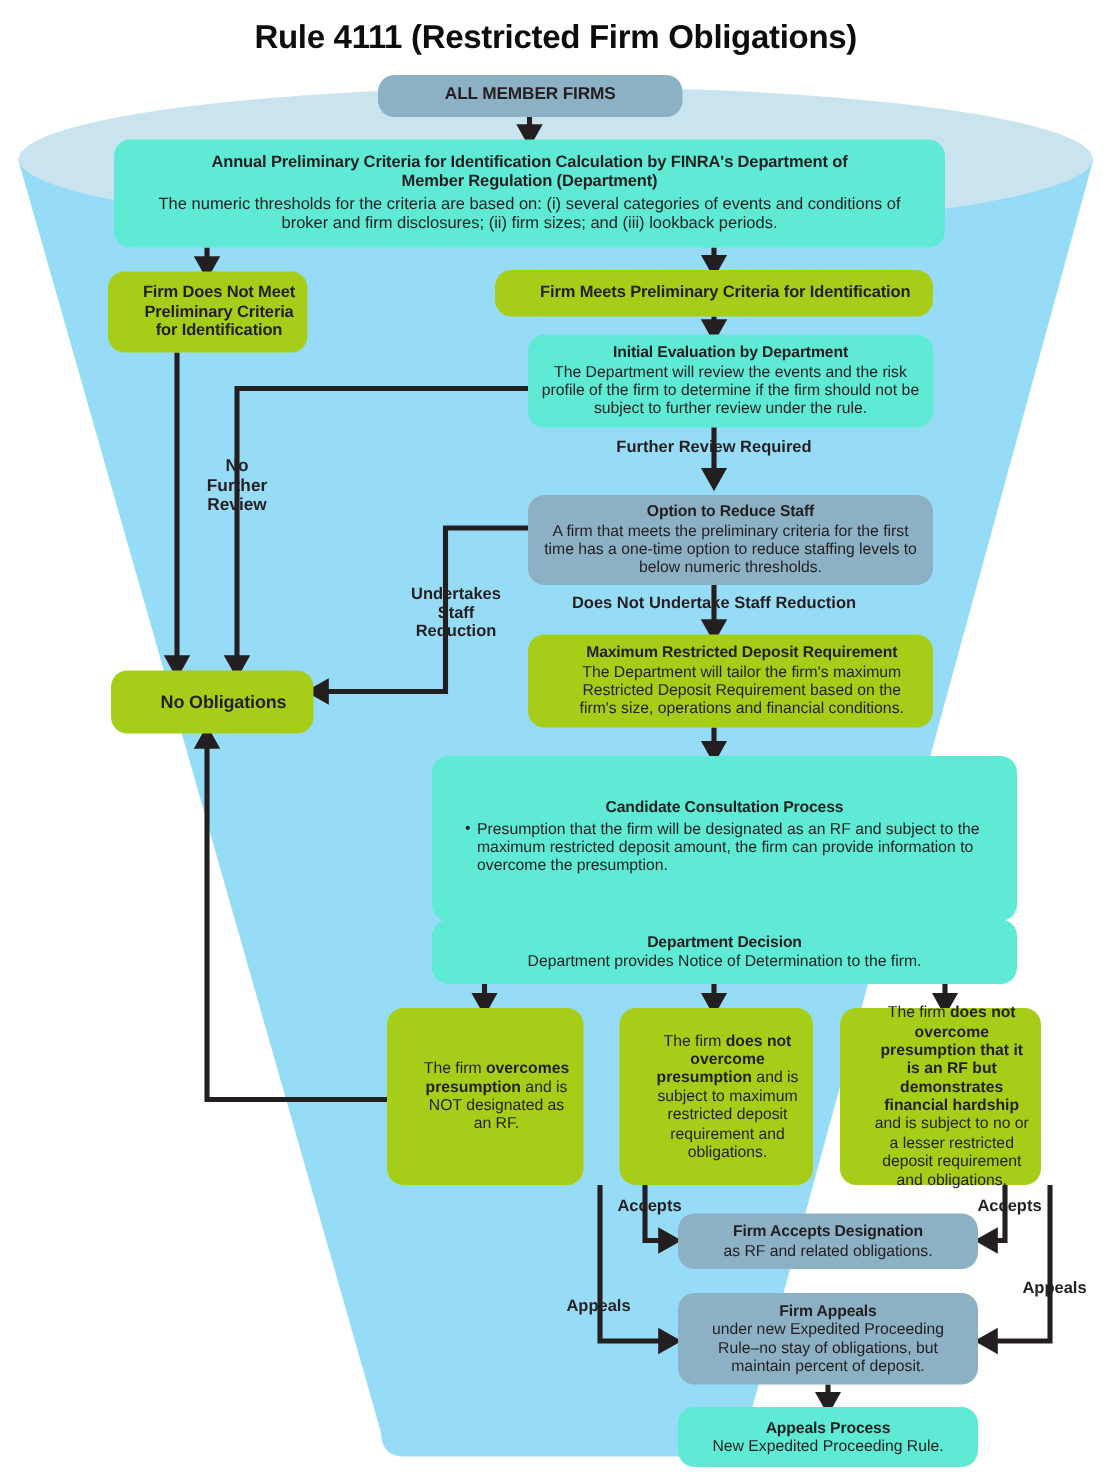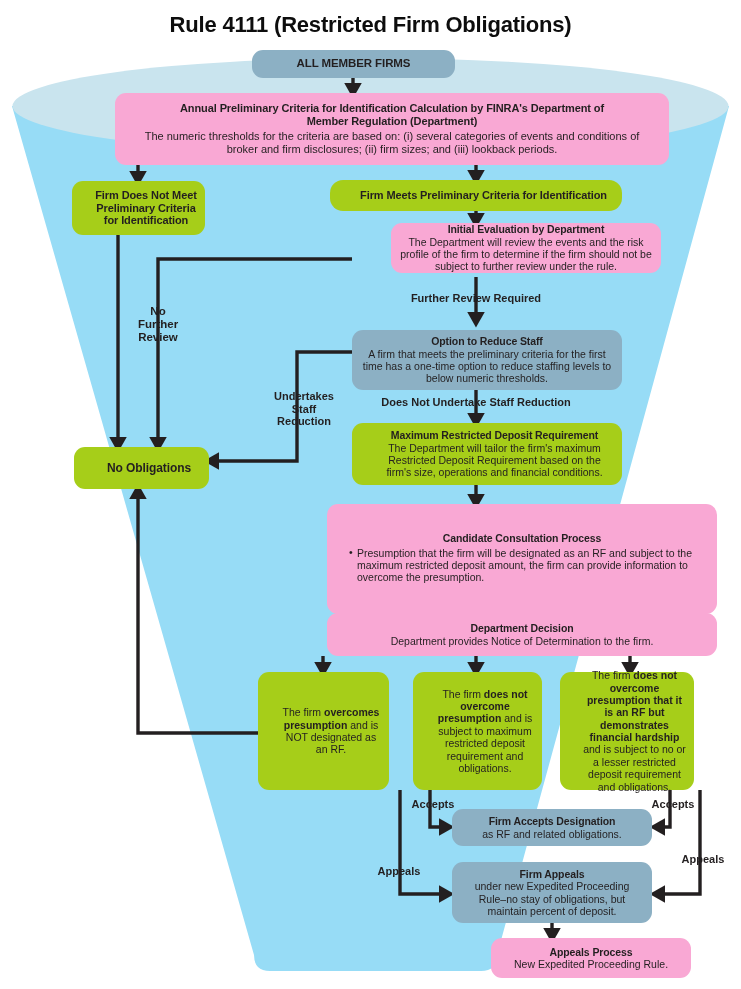--- a/index.html
+++ b/index.html
@@ -36,21 +36,21 @@
     border-radius: 11px;
     display: flex;
     flex-direction: column;
     align-items: center;
     justify-content: center;
     text-align: center;
     color: #231f20;
     padding: 4px 8px;
     line-height: 1.18;
   }
-  .node.pink   { background: #f9a8d4; margin-left: 39px; }
+  .node.pink   { background: #5eead4; }
   .node.green  { background: #a6ce19; padding-left: 23px; }
   .node.slate  { background: #8cb0c4; }
   .node .t {
     font-weight: bold;
     letter-spacing: -0.1px;
   }
   .node .b {
     font-weight: normal;
   }
   .node .b b { font-weight: bold; }
@@ -174,25 +174,25 @@
 
   <div class="node pink" style="left:76px; top:93px; width:554px; height:72px; font-size:11px;">
     <div class="t" style="max-width:460px;">Annual Preliminary Criteria for Identification Calculation by FINRA's Department of Member Regulation (Department)</div>
     <div class="b" style="max-width:500px; margin-top:2px;">The numeric thresholds for the criteria are based on: (i) several categories of events and conditions of broker and firm disclosures; (ii) firm sizes; and (iii) lookback periods.</div>
   </div>
 
   <div class="node green" style="left:72px; top:181px; width:133px; height:54px; font-size:11px;">
     <div class="t">Firm Does Not Meet Preliminary Criteria for Identification</div>
   </div>
 
-  <div class="node green" style="left:330px; top:180px; width:292px; height:31px; font-size:11px;border-radius:13px;">
+  <div class="node green" style="left:330px; top:180px; width:292px; height:31px; font-size:11px;">
     <div class="t">Firm Meets Preliminary Criteria for Identification</div>
   </div>
 
-  <div class="node pink" style="left:352px; top:223px; width:270px; height:50px; font-size:10.5px;">
+  <div class="node pink" style="left:352px; top:223px; width:270px; height:62px; font-size:10.5px;">
     <div class="t">Initial Evaluation by Department</div>
     <div class="b" style="max-width:252px;">The Department will review the events and the risk profile of the firm to determine if the firm should not be subject to further review under the rule.</div>
   </div>
 
   <div class="node slate" style="left:352px; top:330px; width:270px; height:60px; font-size:10.5px;">
     <div class="t">Option to Reduce Staff</div>
     <div class="b" style="max-width:252px;">A firm that meets the preliminary criteria for the first time has a one-time option to reduce staffing levels to below numeric thresholds.</div>
   </div>
 
   <div class="node green" style="left:74px; top:447px; width:135px; height:42px; font-size:12px;">

